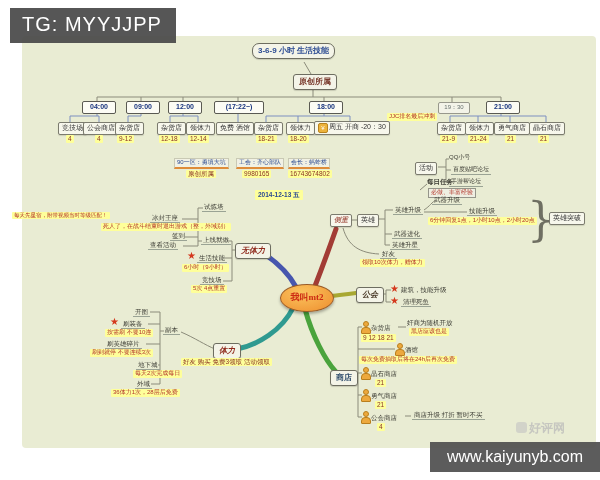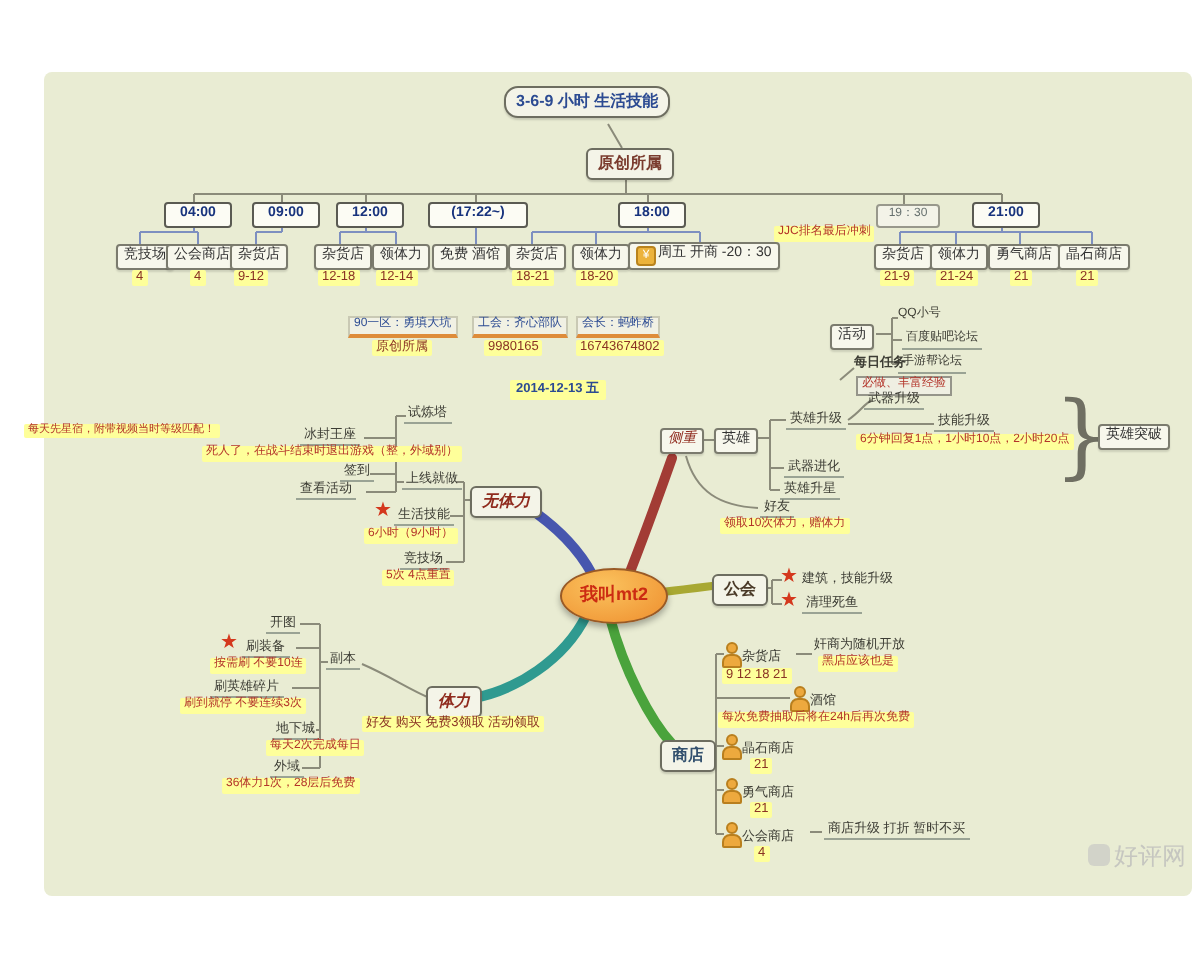--- a/index.html
+++ b/index.html
@@ -30,21 +30,21 @@
   .person{display:inline-block;width:9px;height:11px;vertical-align:-2px;margin-right:1px;}
   .person i{display:block;width:4px;height:4px;margin:0 auto;background:#eda93e;border:1px solid #b97f1e;border-radius:50%;}
   .person b{display:block;width:8px;height:5px;margin:0 auto;background:#eda93e;border:1px solid #b97f1e;border-radius:4px 4px 1px 1px;}
   .root{border:1.5px solid #995a26;border-radius:50%;background:radial-gradient(ellipse at 40% 30%,#fbc35e,#ee8e2e);
         color:#cc2b12;font-weight:bold;font-size:9px;text-align:center;line-height:24px;box-shadow:0 2px 3px rgba(0,0,0,.3);}
   .brace{font-family:"DejaVu Serif",serif;font-size:44px;color:#6f6f62;line-height:44px;transform:scaleY(1.05);}
   .tg{position:absolute;left:10px;top:8px;z-index:5;background:rgba(72,72,72,.92);color:#fff;
       font-size:20px;padding:5px 14px 7px 12px;letter-spacing:1px;}
   .sitebar{position:absolute;left:430px;top:442px;width:170px;height:30px;z-index:5;background:rgba(78,78,78,.92);
            color:#fff;font-size:16px;display:flex;align-items:center;justify-content:center;}
-  .logo{position:absolute;left:544px;top:420px;z-index:4;color:rgba(185,185,185,.75);font-size:12px;font-weight:normal;}
+  .logo{position:absolute;left:516px;top:420px;z-index:4;color:rgba(185,185,185,.75);font-size:12px;font-weight:bold;}
   .logo .mark{display:inline-block;width:11px;height:11px;background:rgba(195,195,195,.6);border-radius:3px;vertical-align:-1px;margin-right:2px;}
 </style>
 </head>
 <body>
 
 <div id="stage">
   <div id="canvas"></div>
 
   <svg class="lines" width="600" height="480">
 
@@ -59,20 +59,22 @@
 
     <path d="M350,220 H360 M378,219 H385 M385,210 V245 M385,210 H393 M385,234 H392 M385,245 H390 M424,210 C430,206 432,202 436,200 M424,212 H467 M343,228 C348,246 360,253 379,254 M438,167 H446 M446,159 V182 M446,159 H449 M446,170 H451 M446,182 H449 M420,190 L427,184" stroke="#8b8b7a" fill="none" stroke-width="1"></path>
 
     <path d="M237,250 H232 M232,241 V281 M232,241 H228 M232,258 H225 M232,281 H223 M202,241 H198 M198,208 V246 M198,208 H203 M198,219 H182 M198,237 H185 M198,246 H183" stroke="#8b8b7a" fill="none" stroke-width="1"></path>
 
     <path d="M215,349 C205,345 195,338 181,332 M164,331 H160 M160,312 V384 M160,312 H150 M160,324 H148 M160,344 H146 M160,365 H158 M160,384 H151" stroke="#8b8b7a" fill="none" stroke-width="1"></path>
 
     <path d="M380,294 H386 M386,290 V302 M386,290 H391 M386,302 H391 M352,377 H358 M358,327 V417 M358,327 H362 M358,349 H395 M358,373 H362 M358,395 H362 M358,417 H362 M398,327 H406 M405,416 H411" stroke="#8b8b7a" fill="none" stroke-width="1"></path>
   </svg>
 
+  <div class="tg">TG: MYYJJPP</div>
+  <div class="sitebar">www.kaiyunyb.com</div>
   <div class="logo"><span class="mark"></span><span>好评网</span></div>
 
   <div class="n bigbox navy" style="left:252px;top:43px;border-radius:7px;">3-6-9 小时 生活技能</div>
   <div class="n bigbox brown" style="left:293px;top:74px;">原创所属</div>
 
   <div class="n timebox" style="left:82px;top:101px;width:28px;">04:00</div>
   <div class="n timebox" style="left:126px;top:101px;width:28px;">09:00</div>
   <div class="n timebox" style="left:168px;top:101px;width:28px;">12:00</div>
   <div class="n timebox" style="left:214px;top:101px;width:44px;">(17:22~)</div>
   <div class="n timebox" style="left:309px;top:101px;width:28px;">18:00</div>
@@ -140,37 +142,37 @@
   <div class="n rednote" style="left:101px;top:223px;">死人了，在战斗结束时退出游戏（整，外域别）</div>
   <div class="n rednote" style="left:12px;top:212px;font-size:5.5px;">每天先星宿，附带视频当时等级匹配！</div>
   <div class="n uline" style="left:170px;top:232px;">签到</div>
   <div class="n uline" style="left:148px;top:241px;">查看活动</div>
   <div class="n star" style="left:187px;top:251px;">★</div>
   <div class="n uline" style="left:197px;top:254px;">生活技能</div>
   <div class="n rednote" style="left:182px;top:264px;">6小时（9小时）</div>
   <div class="n uline" style="left:200px;top:276px;">竞技场</div>
   <div class="n rednote" style="left:191px;top:285px;">5次 4点重置</div>
 
-  <div class="n root" style="left:280px;top:284px;width:52px;height:26px;">我叫mt2</div>
+  <div class="n root" style="left:280px;top:284px;width:52px;height:26px;font-family:Liberation Serif, serif;">我叫mt2</div>
 
   <div class="n bigbox red" style="left:213px;top:343px;">体力</div>
   <div class="n note" style="left:181px;top:358px;">好友 购买 免费3领取 活动领取</div>
   <div class="n uline" style="left:163px;top:326px;">副本</div>
   <div class="n uline" style="left:133px;top:308px;">开图</div>
   <div class="n star" style="left:110px;top:317px;">★</div>
   <div class="n uline" style="left:121px;top:320px;">刷装备</div>
   <div class="n rednote" style="left:105px;top:329px;">按需刷 不要10连</div>
   <div class="n uline" style="left:105px;top:340px;">刷英雄碎片</div>
   <div class="n rednote" style="left:90px;top:349px;">刷到就停 不要连续3次</div>
   <div class="n uline" style="left:136px;top:361px;">地下城</div>
   <div class="n rednote" style="left:133px;top:370px;">每天2次完成每日</div>
   <div class="n uline" style="left:135px;top:380px;">外域</div>
   <div class="n rednote" style="left:111px;top:389px;">36体力1次，28层后免费</div>
 
-  <div class="n bigbox" style="left:356px;top:287px;color:#4a3a28;">公会</div>
+  <div class="n bigbox" style="left:356px;top:287px;color:#4a3a28;font-style:italic;">公会</div>
   <div class="n star" style="left:390px;top:284px;">★</div>
   <div class="n plain" style="left:401px;top:286px;">建筑，技能升级</div>
   <div class="n star" style="left:390px;top:296px;">★</div>
   <div class="n uline" style="left:401px;top:298px;">清理死鱼</div>
 
   <div class="n bigbox" style="left:330px;top:370px;color:#33506e;">商店</div>
   <div class="n" style="left:361px;top:321px;"><span class="person"><i></i><b></b></span><span class="plain">杂货店</span></div>
   <div class="n note" style="left:361px;top:334px;">9 12 18 21</div>
   <div class="n plain" style="left:407px;top:319px;">奸商为随机开放</div>
   <div class="n rednote" style="left:409px;top:328px;">黑店应该也是</div>

